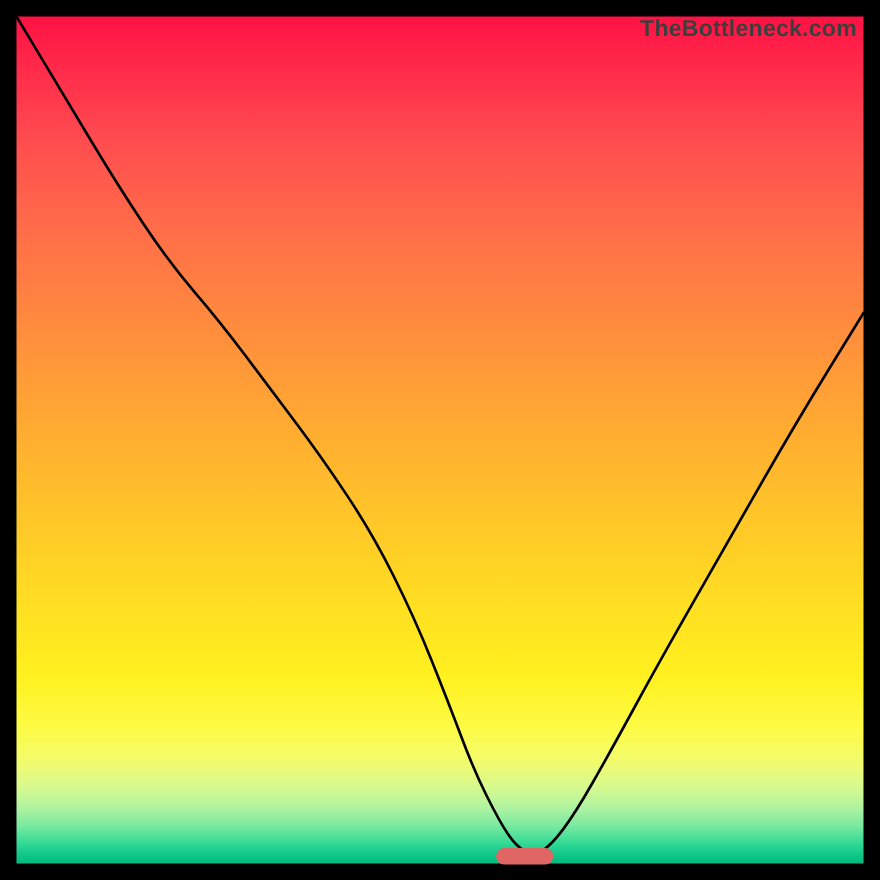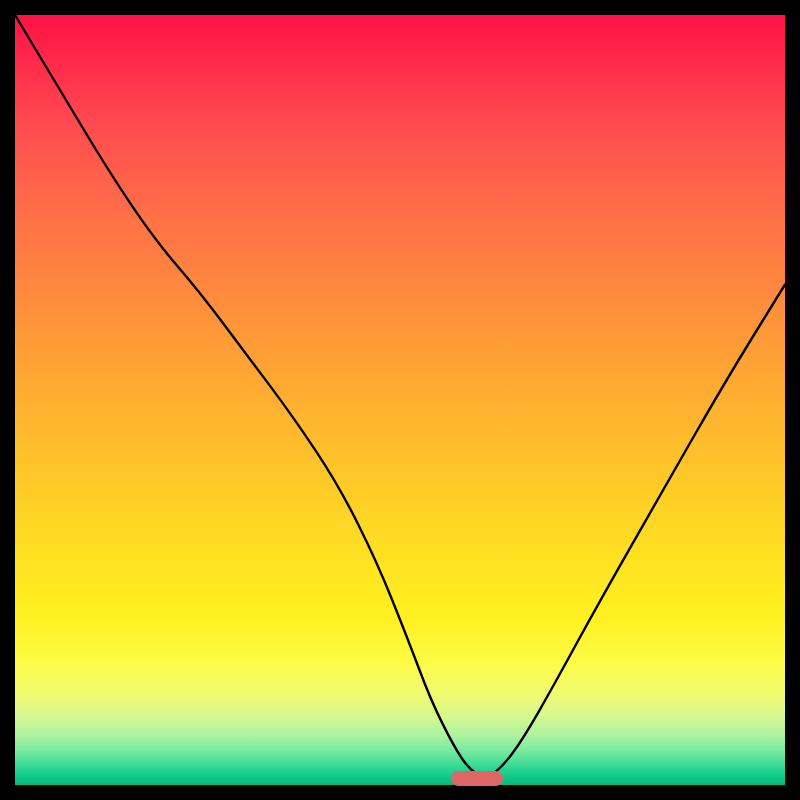--- a/index.html
+++ b/index.html
@@ -72,20 +72,21 @@
     background: #e06666;
     bottom: -1px;
   }
 </style>
 </head>
 <body>
 
 <div class="frame">
   <div class="plot">
 
+    <div class="watermark">TheBottleneck.com</div>
 
     <svg class="curve" viewBox="0 0 770 770" preserveAspectRatio="none">
       <path id="curve-path" fill="none" stroke-width="2.4" stroke-linecap="round" stroke="#000000" d="M 0.0 0.0 Q 0.0 0.0 23.1 38.5 Q 46.2 77.0 69.3 115.5 Q 92.4 154.0 115.5 188.7 Q 138.6 223.3 161.7 250.3 Q 184.8 277.2 207.9 308.0 Q 231.0 338.8 254.1 369.6 Q 277.2 400.4 300.3 435.1 Q 323.4 469.7 342.6 508.2 Q 361.9 546.7 377.3 585.2 Q 392.7 623.7 404.3 654.5 Q 415.8 685.3 427.4 708.4 Q 438.9 731.5 446.6 743.0 Q 454.3 754.6 462.0 758.5 Q 469.7 762.3 477.4 758.5 Q 485.1 754.6 496.7 739.2 Q 508.2 723.8 523.6 696.8 Q 539.0 669.9 562.1 627.5 Q 585.2 585.2 616.0 531.3 Q 646.8 477.4 677.6 423.5 Q 708.4 369.6 739.2 319.5 T 770.0 269.5"></path>
     </svg>
 
     <div class="minimum-marker" id="min-marker" style="background: rgb(224, 102, 102); width: 52.36px; left: 435.82px;"></div>
 
   </div>
 </div>
 

